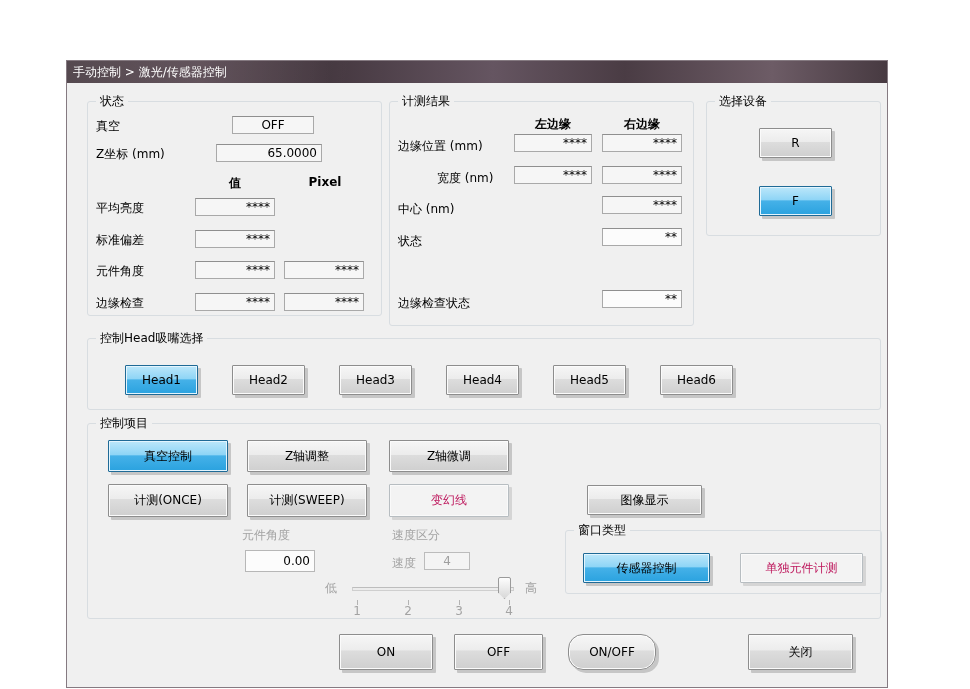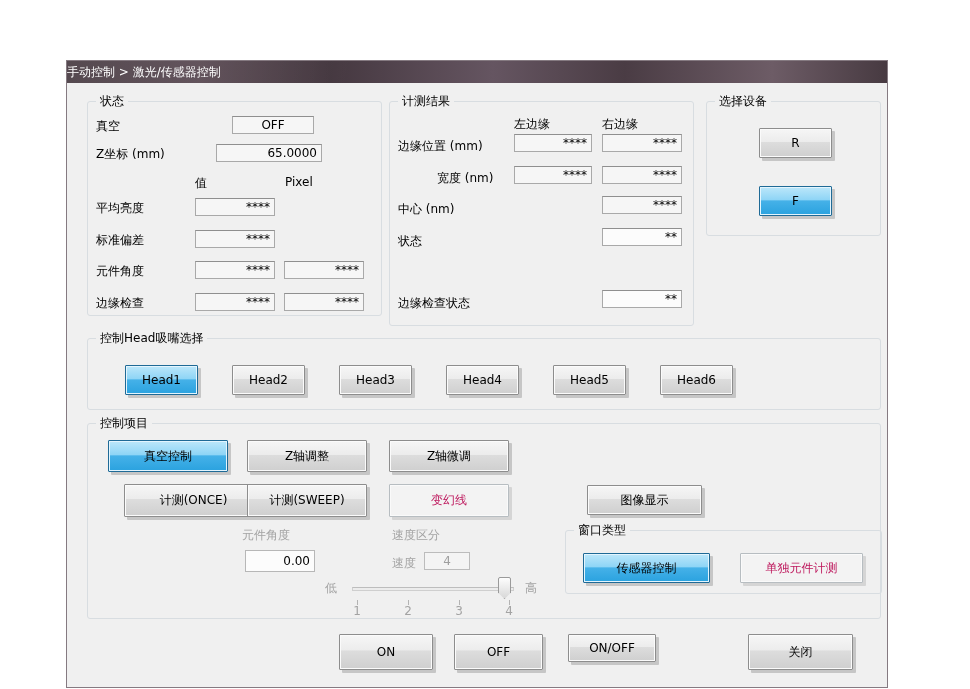--- a/index.html
+++ b/index.html
@@ -2,33 +2,33 @@
 <html><head>
 <meta charset="utf-8">
 <style>
   * { margin:0; padding:0; box-sizing:border-box; }
   html,body { background:#ffffff; }
   body { font-family:"DejaVu Sans", "Liberation Sans", sans-serif; font-size:12px; color:#000; }
   .stage { position:relative; width:970px; height:689px; background:#fff; overflow:hidden; }
 
   .dialog { position:absolute; left:66px; top:60px; width:822px; height:628px;
             border:1px solid #857a81; background:#f0f0f0; }
-  .titlebar { position:relative; height:22px; line-height:22px; color:#fff;
+  .titlebar { position:relative; height:22px; line-height:22px; padding-left:6px; color:#fff;
       background:
         linear-gradient(100deg, rgba(255,255,255,0.10), rgba(255,255,255,0) 35%),
         linear-gradient(90deg,#42353c 0%,#5a4a53 16%,#453840 32%,#655561 52%,#4a3c44 68%,#6d5c66 86%,#473a41 100%);
       }
   .dlg-body { position:relative; width:100%; height:604px; background:#f0f0f0; }
 
   .grp { position:absolute; border:1px solid #d8dde1; border-radius:3px; }
   .grp-title { position:absolute; top:-9px; left:8px; background:#f0f0f0; padding:0 4px; white-space:nowrap; }
 
   .lbl { position:absolute; white-space:nowrap; }
   .lbl.gray { color:#a3a3a3; }
-  .hdr { position:absolute; white-space:nowrap; }
+  .hdr { position:absolute; text-align:center; white-space:nowrap;font-weight:bold; }
 
   .field { position:absolute; height:18px; line-height:16px; background:#f6f6f6;
            border:1px solid #a9a9a9; border-top-color:#8f8f8f; padding:0 4px;
            text-align:right; overflow:hidden; }
   .field.center { text-align:center; }
   .field.white { background:#fcfcfc; }
   .field.dis { color:#9f9f9f; background:#f4f4f4; border-color:#bcbcbc; text-align:center; }
 
   .btn3d { position:absolute; display:flex; align-items:center; justify-content:center;
            font-family:inherit; font-size:12px; color:#000; cursor:pointer;
@@ -127,21 +127,21 @@
         <button class="btn3d" style="left:572px; top:26px; width:73px; height:30px;">Head6</button>
       </div>
 
       <div class="grp" style="left:20px; top:340px; width:794px; height:196px;">
         <span class="grp-title">控制项目</span>
 
         <button class="btn3d sel" style="left:20px;  top:16px; width:120px; height:32px;">真空控制</button>
         <button class="btn3d" style="left:159px; top:16px; width:120px; height:32px;">Z轴调整</button>
         <button class="btn3d" style="left:301px; top:16px; width:120px; height:32px;">Z轴微调</button>
 
-        <button class="btn3d" style="left:36px;  top:60px; width:139px; height:33px;">计测(ONCE)</button>
+        <button class="btn3d" style="left:20px;  top:60px; width:120px; height:33px;">计测(ONCE)</button>
         <button class="btn3d" style="left:159px; top:60px; width:120px; height:33px;">计测(SWEEP)</button>
         <button class="btn3d dis" style="left:301px; top:60px; width:120px; height:33px;">变幻线</button>
         <button class="btn3d" style="left:499px; top:61px; width:115px; height:30px;">图像显示</button>
 
         <span class="lbl gray" style="left:154px; top:103px;">元件角度</span>
         <div class="field white" style="left:157px; top:126px; width:70px; height:22px; line-height:20px; border-color:#b7b7b7;">0.00</div>
 
         <span class="lbl gray" style="left:304px; top:103px;">速度区分</span>
         <span class="lbl gray" style="left:304px; top:131px;">速度</span>
         <div class="field dis" style="left:336px; top:128px; width:46px; height:18px;">4</div>
@@ -162,18 +162,18 @@
 
         <div class="grp" style="left:477px; top:106px; width:317px; height:64px;">
           <span class="grp-title">窗口类型</span>
           <button class="btn3d sel" style="left:17px;  top:22px; width:127px; height:30px;">传感器控制</button>
           <button class="btn3d dis" style="left:174px; top:22px; width:123px; height:30px;">单独元件计测</button>
         </div>
       </div>
 
       <button class="btn3d" style="left:272px; top:551px; width:94px; height:36px;">ON</button>
       <button class="btn3d" style="left:387px; top:551px; width:89px; height:36px;">OFF</button>
-      <button class="btn3d" style="left:501px; top:551px; width:88px; height:28px;">ON/OFF</button>
+      <button class="btn3d" style="left:501px; top:551px; width:88px; height:36px;border-radius:15px;">ON/OFF</button>
       <button class="btn3d" style="left:681px; top:551px; width:105px; height:36px;">关闭</button>
 
     </div>
   </div>
 </div>
 
 </body></html>

